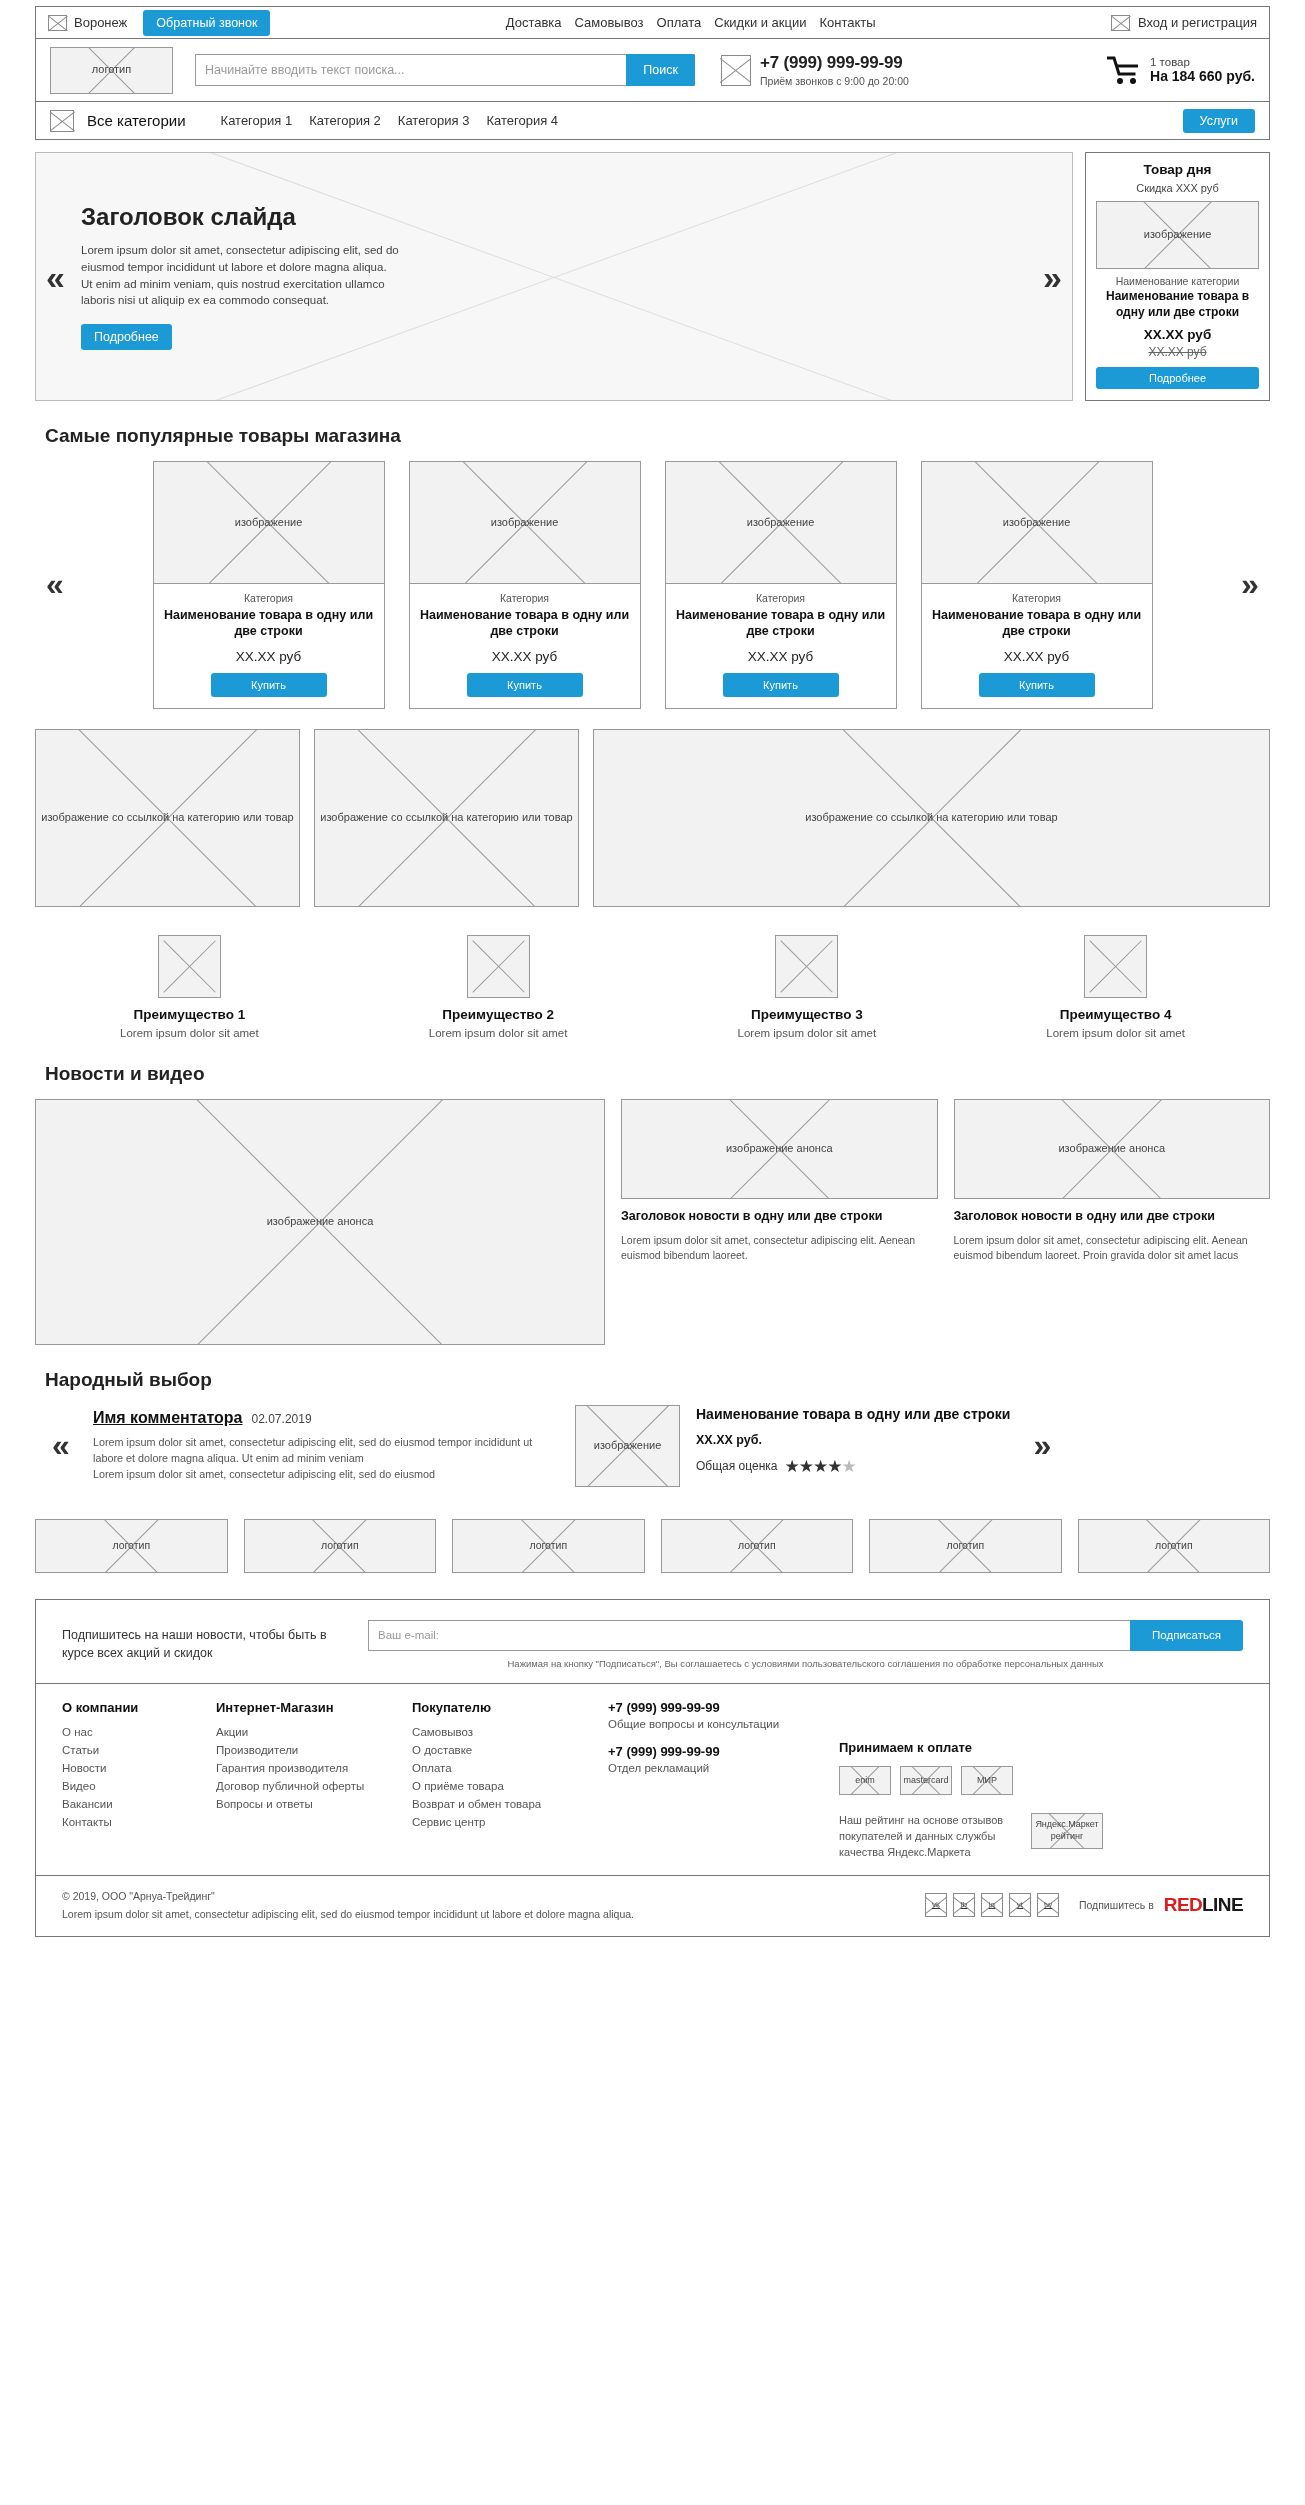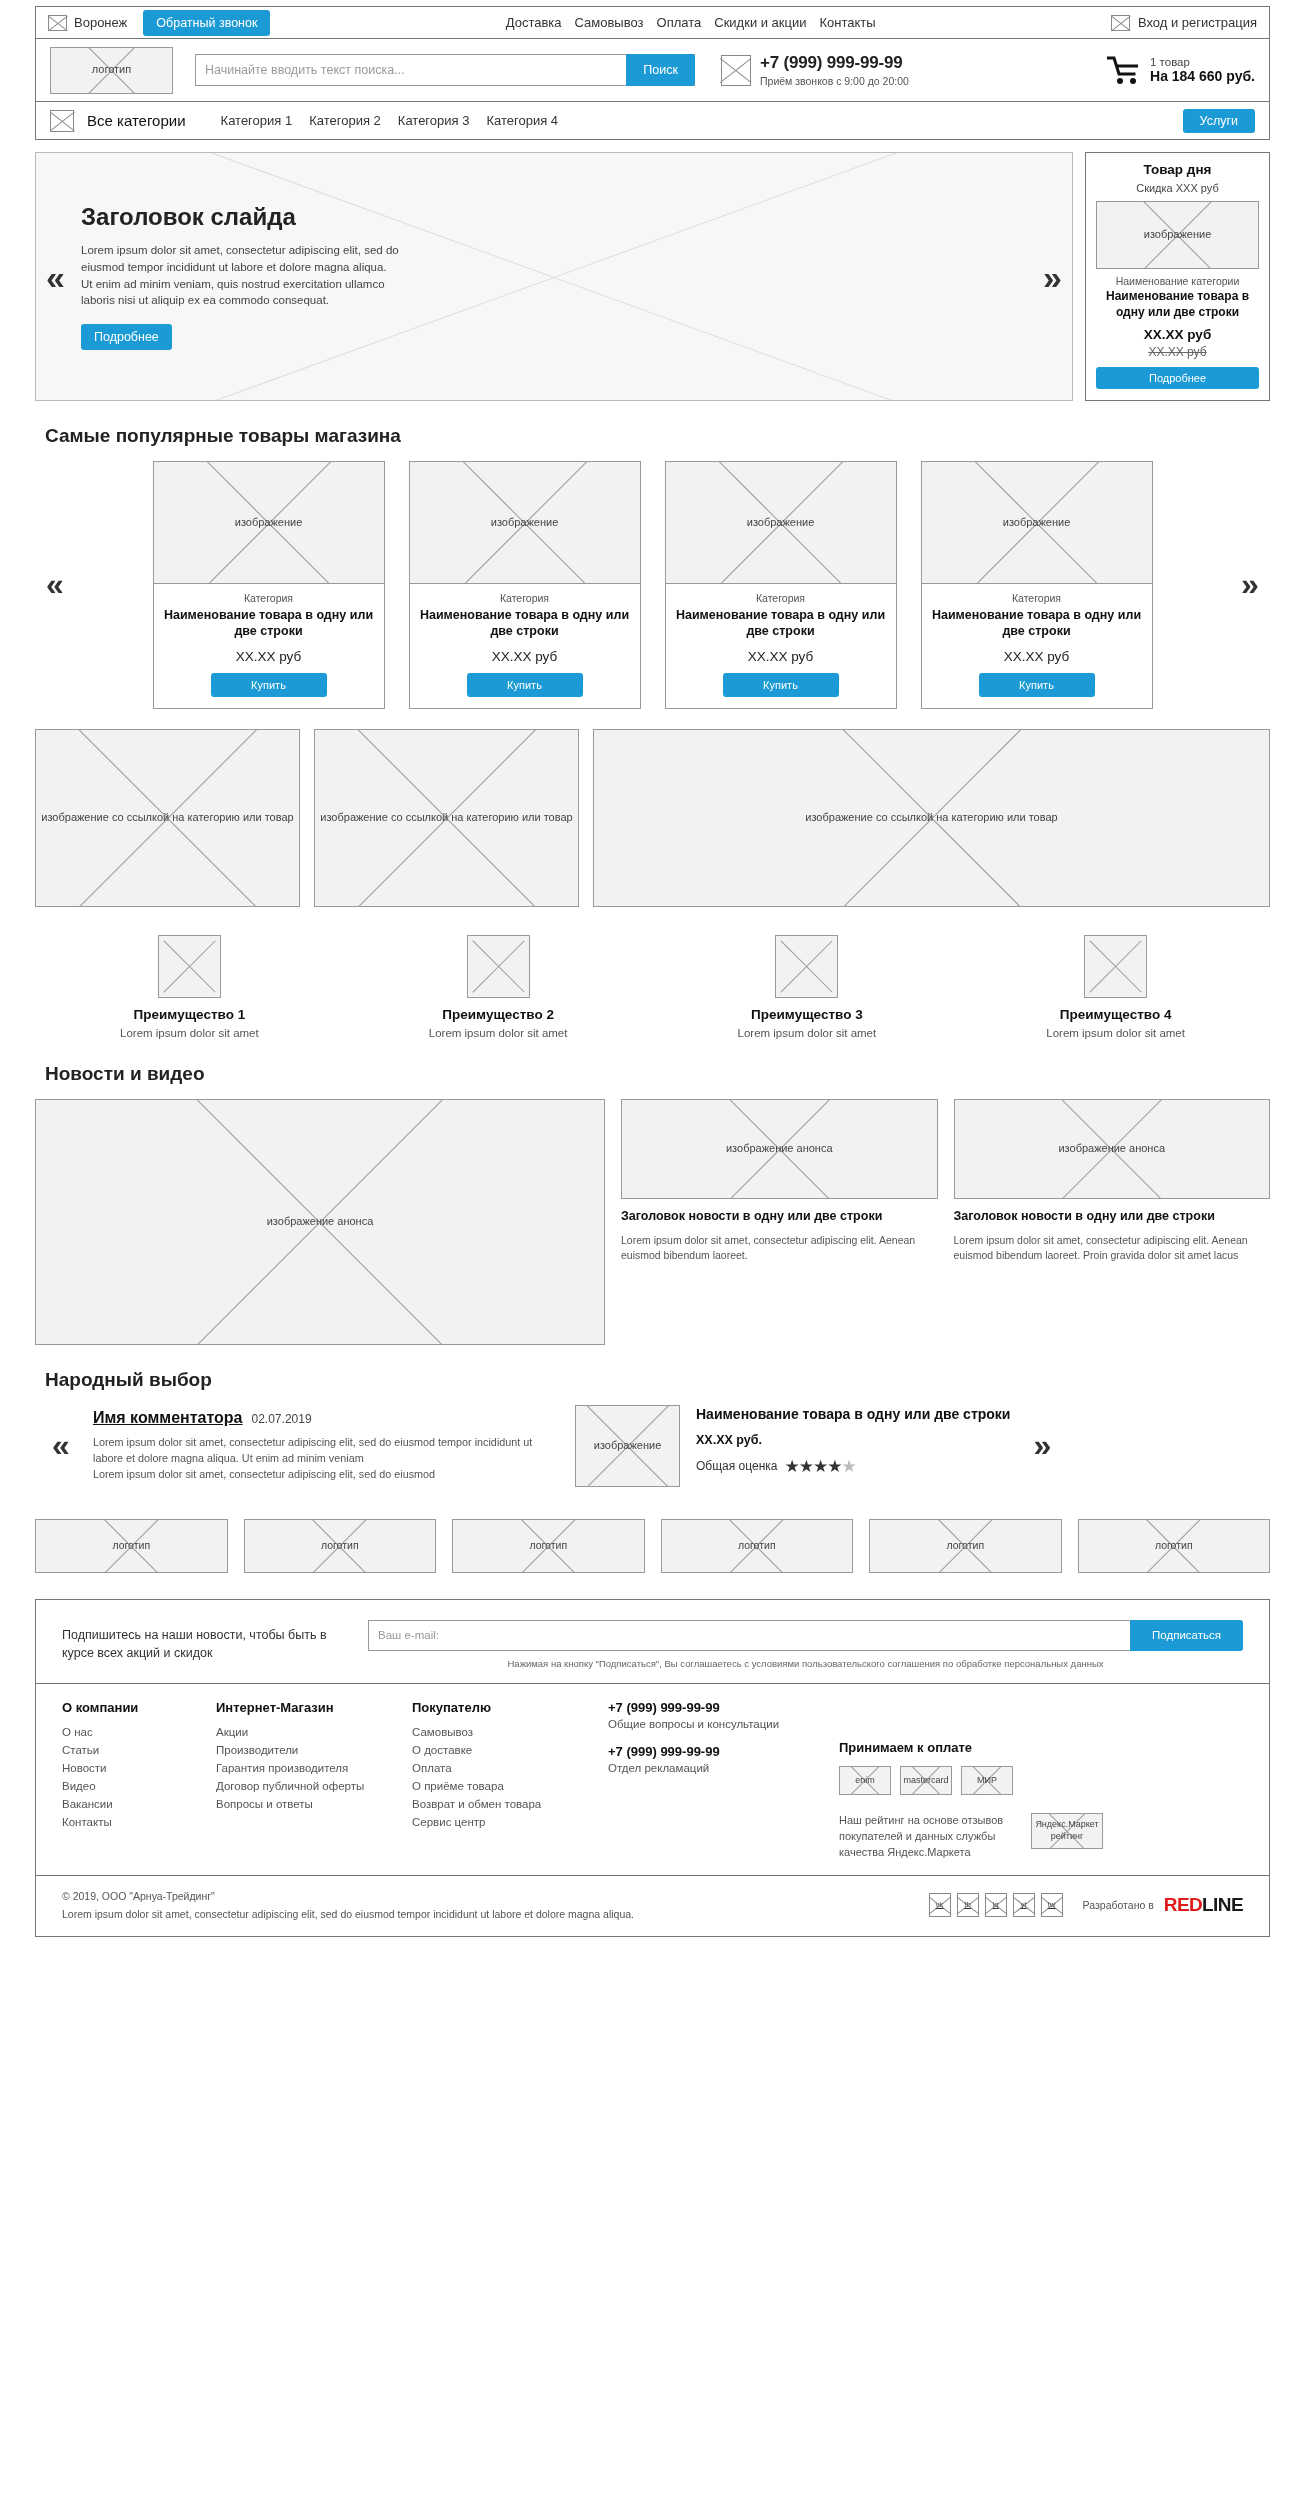--- a/index.html
+++ b/index.html
@@ -687,21 +687,21 @@
             <span>ig</span>
           </span>
       <span class="ic">
             <span>yt</span>
           </span>
       <span class="ic">
             <span>tw</span>
           </span>
     </div>
     <div class="devby">
-      <span class="devby-txt">Разработано в</span>
+      <span class="devby-txt">Подпишитесь в</span>
       <span class="redline-wrap">
         <span class="redline"><span class="red">RED</span><span class="blk">LINE</span></span>
         <span class="redline-underline"></span>
       </span>
     </div>
   </div>
 
 </div>
 </div>
 

